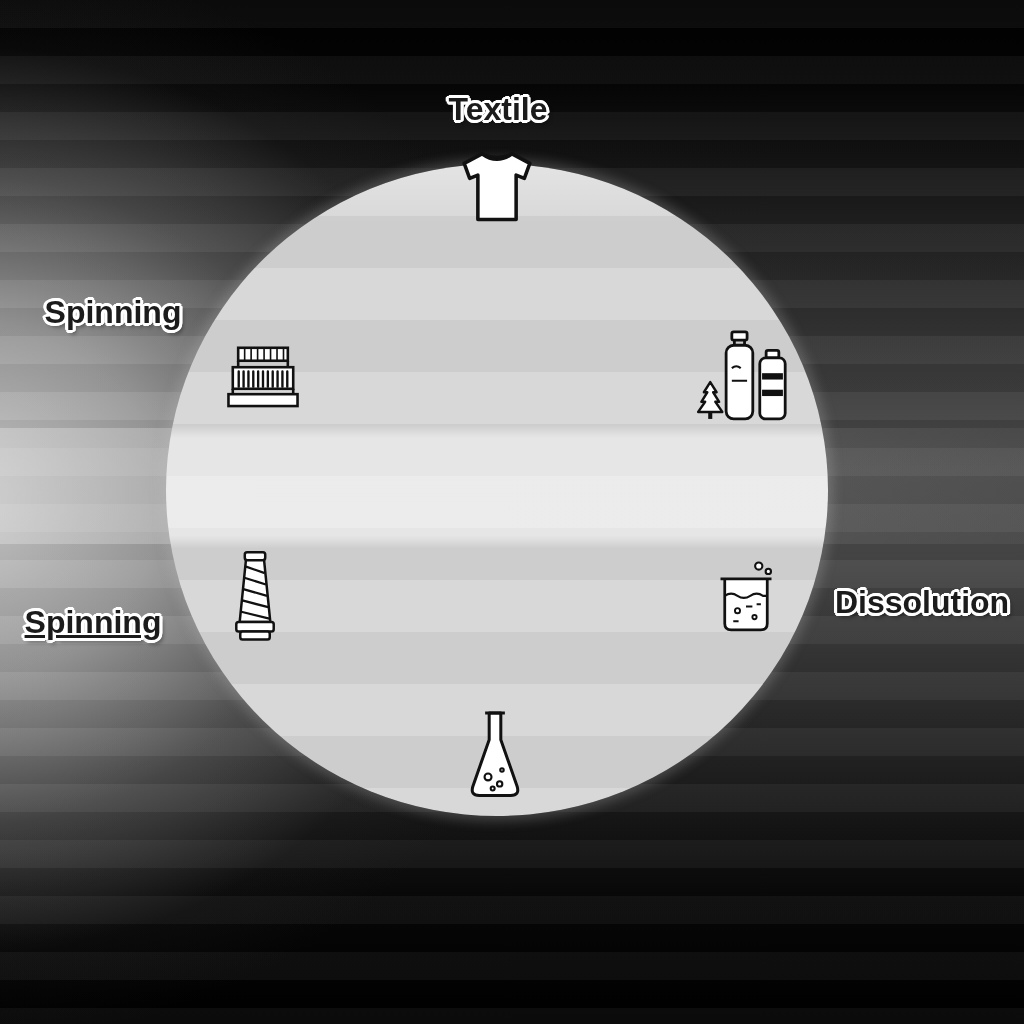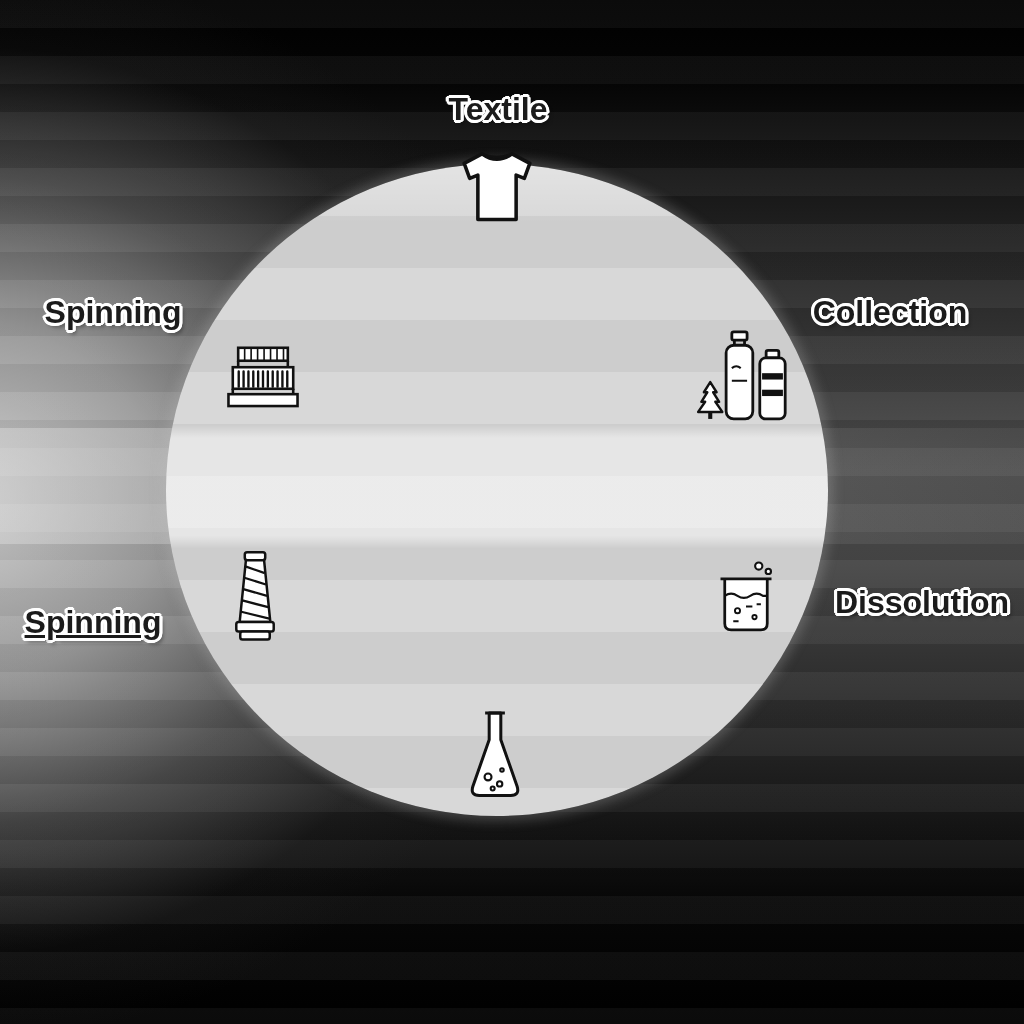--- a/index.html
+++ b/index.html
@@ -94,21 +94,20 @@
       <rect x="24.5" y="12" width="21" height="58" rx="6" fill="#fff" stroke="#111" stroke-width="2.2"></rect>
       <path d="M29 30 q3.5 -3 7 0 M29 40 h12" stroke="#111" stroke-width="1.6" fill="none"></path>
       <rect x="56" y="16" width="10" height="6" rx="1.5" fill="#fff" stroke="#111" stroke-width="2.2"></rect>
       <rect x="51" y="22" width="20" height="48" rx="4.5" fill="#fff" stroke="#111" stroke-width="2.2"></rect>
       <rect x="52.8" y="34" width="16.4" height="5" fill="#111"></rect>
       <rect x="52.8" y="47" width="16.4" height="5" fill="#111"></rect>
       <path d="M12 41 L17 49 H14.3 L19 56.5 H16 L21.5 64.5 H2.5 L8 56.5 H5 L9.7 49 H7 Z" fill="#fff" stroke="#111" stroke-width="1.9" stroke-linejoin="round"></path>
       <rect x="10.4" y="64.5" width="3.2" height="5.5" fill="#111"></rect>
     </svg>
   </span>
-  <div class="stage-label label-collection">Collection</div>
 
   <span class="icon icon-cone">
     <svg width="50" height="93" viewBox="0 0 44 82">
       <rect x="13" y="1.5" width="18" height="7" rx="2" fill="#fff" stroke="#111" stroke-width="2.2"></rect>
       <path d="M14 8.5 L8.5 63 H35.5 L30 8.5 Z" fill="#fff" stroke="#111" stroke-width="2.2" stroke-linejoin="round"></path>
       <path d="M13.5 14 L30.6 20 M12.6 24 L31.6 30 M11.7 34 L32.6 40 M10.8 44 L33.6 50 M9.9 54 L34.6 60" stroke="#111" stroke-width="2" fill="none"></path>
       <rect x="5.5" y="63" width="33" height="8.5" rx="2" fill="#fff" stroke="#111" stroke-width="2.2"></rect>
       <rect x="9" y="71.5" width="26" height="7" rx="2" fill="#fff" stroke="#111" stroke-width="2.2"></rect>
     </svg>
   </span>

